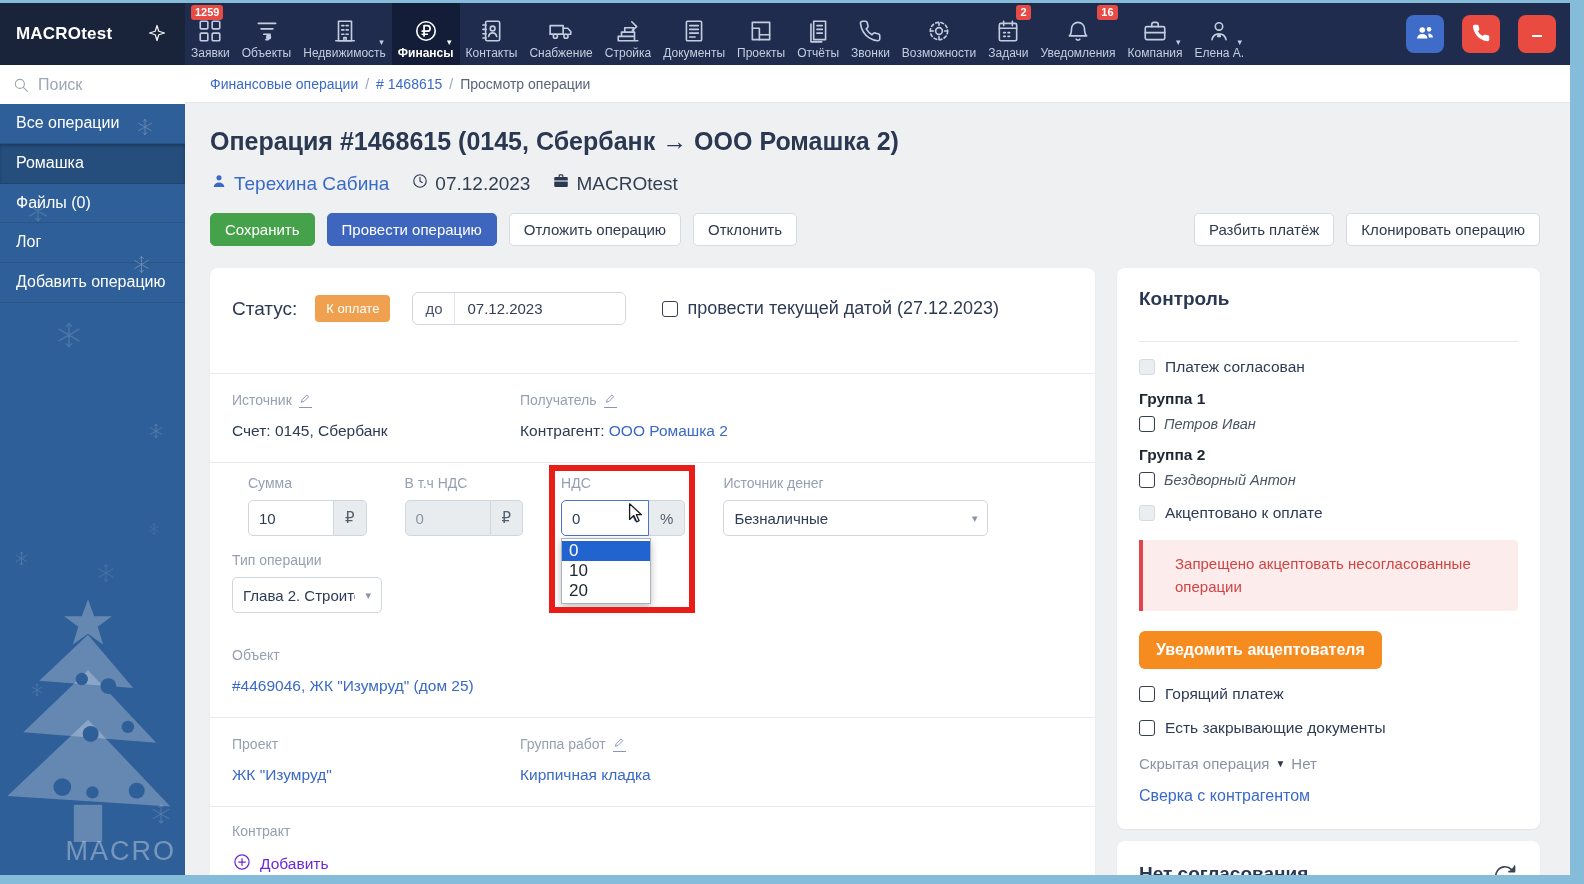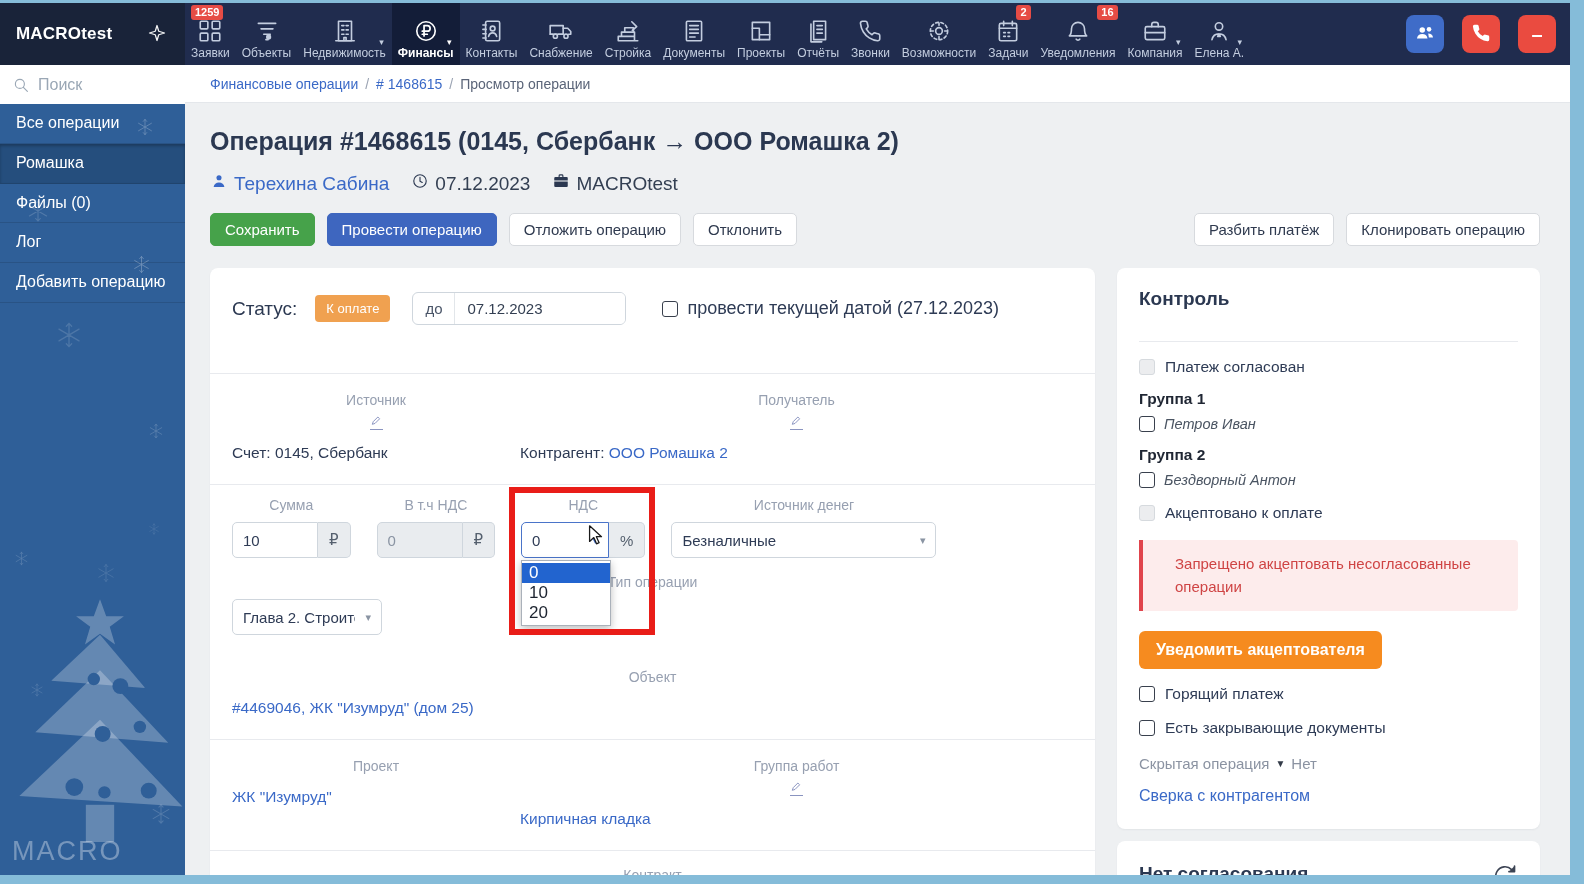--- a/index.html
+++ b/index.html
@@ -17,21 +17,21 @@
   .sidebar-search { height:39px; background:#fff; display:flex; align-items:center; gap:8px; padding:0 12px; }
   .sidebar-search .s-icon { width:18px; height:18px; color:#9aa7b5; flex:none; }
   .sidebar-search svg { width:18px; height:18px; }
   .sidebar-search input { border:none; outline:none; flex:1; font-size:16px; font-family:inherit; color:#333; background:transparent; }
   .sidebar-search input::placeholder { color:#9aa7b5; }
   .side-menu { position:relative; z-index:3; }
   .side-item { color:#fff; font-size:16px; padding:9px 16px; line-height:1.3; border-bottom:1px solid rgba(0,0,0,.12); cursor:pointer; }
   .side-item.active { background:#254e7d; box-shadow:inset 0 2px 3px rgba(0,0,0,.25); }
   .snow { position:absolute; color:#fff; z-index:1; pointer-events:none; }
   .snow svg { width:100%; height:100%; }
-  .tree-wrap { position:absolute; left:12px; bottom:0; width:176px; z-index:1; text-align:left; pointer-events:none; }
+  .tree-wrap { position:absolute; left:0; bottom:0; width:176px; z-index:1; text-align:right; pointer-events:none; }
   .tree-wrap svg { width:172px; height:248px; display:block; margin:0 auto; }
   .tree-word { color:rgba(255,255,255,.35); font-size:27px; letter-spacing:2px; margin:-6px 0 8px; }
 
   
   .main { flex:1; display:flex; flex-direction:column; overflow:hidden; }
 
   
   .topnav { height:62px; background:#202c4e; display:flex; align-items:stretch; position:relative; flex:none; }
   .nav-items { display:flex; align-items:stretch; }
   .nav-item { position:relative; display:flex; flex-direction:column; align-items:center; justify-content:flex-end; padding:4px 6px 5px; color:#c3cddf; cursor:pointer; }
@@ -87,28 +87,28 @@
   .chk-line { display:flex; align-items:center; gap:9px; margin-left:18px; cursor:pointer; }
   .chk-line .chk-label { font-size:18px; color:#2e3b55; }
 
   .checkbox { width:16px; height:16px; border:1.5px solid #39404d; border-radius:3px; background:#fff; flex:none; display:inline-block; cursor:pointer; }
   .checkbox.soft { border:1px solid #d6dade; background:#ecedef; }
 
   .divider { height:1px; background:#e8eaee; }
 
   
   .two-col { display:grid; grid-template-columns:288px 1fr; padding:18px 22px 22px; row-gap:0; }
-  .f-label { font-size:14px; color:#97a0b1; display:flex; align-items:center; gap:7px;flex-direction:column; }
+  .f-label { font-size:14px; color:#97a0b1; display:flex; align-items:center; gap:7px; }
   .edit-ic { color:#8a94c0; border-bottom:1px solid #8a94c0; padding-bottom:1px; cursor:pointer; }
   .edit-ic svg { width:13px; height:13px; display:block; }
   .f-value { margin-top:14px; font-size:15.5px; color:#2e3b55; }
   .blue-link { color:#3a69c7; cursor:pointer; text-decoration:none; }
 
   .fields-section { padding:12px 22px 18px; position:relative; }
-  .fields-row { display:flex; gap:26px; align-items:flex-start; }
+  .fields-row { display:flex; gap:38px; align-items:flex-start;margin-left:16px; }
   .field { }
   .ctrl-row { display:flex; margin-top:9px; }
   .inp { height:36px; border:1px solid #cfd6dd; border-radius:5px 0 0 5px; font-size:15px; font-family:inherit; color:#2e3b55; padding:0 10px; outline:none; background:#fff; }
   .addon { height:36px; border:1px solid #cfd6dd; border-left:none; border-radius:0 5px 5px 0; background:#e9ecef; color:#55606e; font-size:15px; display:flex; align-items:center; padding:0 11px; }
   .inp.disabled { background:#e9ecef; color:#8a94a3; }
   .select { height:36px; border:1px solid #cfd6dd; border-radius:5px; background:#fff; font-size:15px; color:#2e3b55; display:flex; align-items:center; justify-content:space-between; padding:0 10px; cursor:pointer; }
   .select .caret { color:#8a94a3; font-size:11px; margin-left:8px; }
   .vat-select { width:88px; border-radius:5px 0 0 5px; border-color:#4a74c9; }
   .vat-select .caret { color:#3b6bd0; }
   .field-vat { position:relative; }

